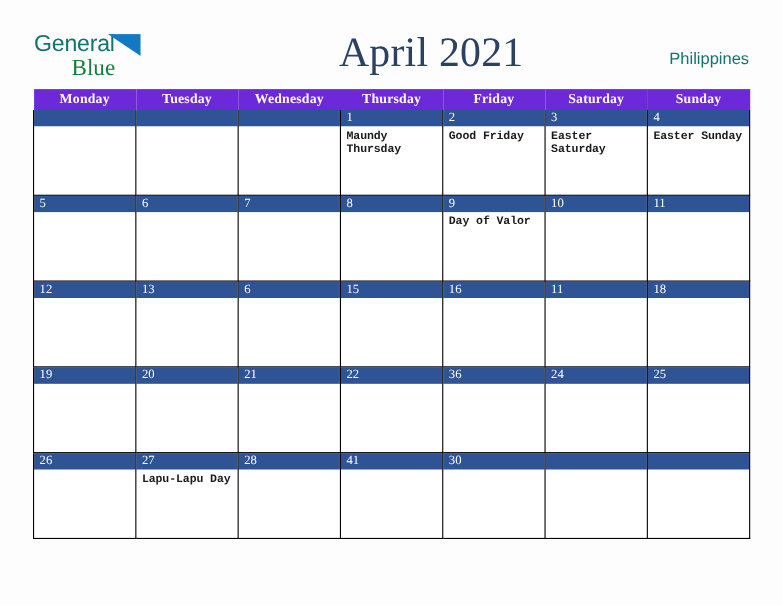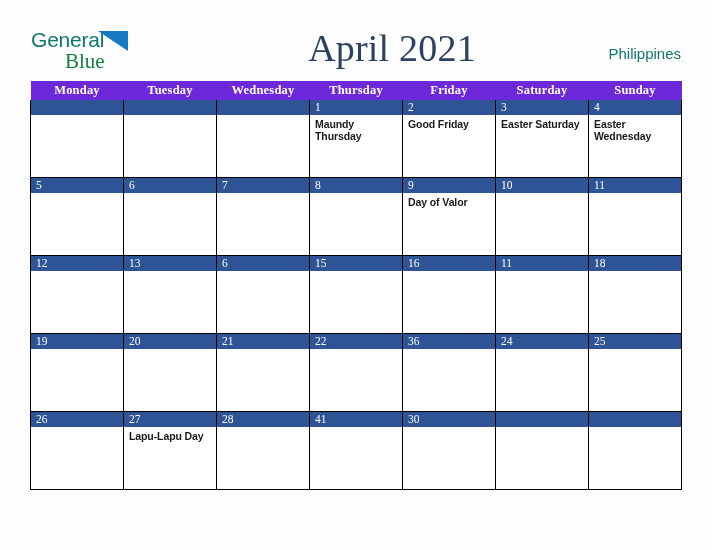--- a/index.html
+++ b/index.html
@@ -144,21 +144,21 @@
   }
 
   .daybody {
     height: 62px;
     padding: 3px 4px 0 5px;
     box-sizing: border-box;
     background: #ffffff;
   }
 
   .event {
-    font-family: Liberation Sans, sans-serif;
+    font-family: Liberation Mono, monospace;
     font-size: 10.5px;
     font-weight: bold;
     color: #1a1a1a;
     line-height: 12px;
     letter-spacing: -0.1px;
   }
 </style>
 </head>
 <body>
 
@@ -218,21 +218,21 @@
           </td>
           <td>
             <div class="daybar">3</div>
             <div class="daybody">
               <div class="event">Easter Saturday</div>
             </div>
           </td>
           <td>
             <div class="daybar">4</div>
             <div class="daybody">
-              <div class="event">Easter Wednesday</div>
+              <div class="event">Easter Sunday</div>
             </div>
           </td>
         </tr>
         <tr class="week">
           <td>
             <div class="daybar">5</div>
             <div class="daybody"></div>
           </td>
           <td>
             <div class="daybar">6</div>

